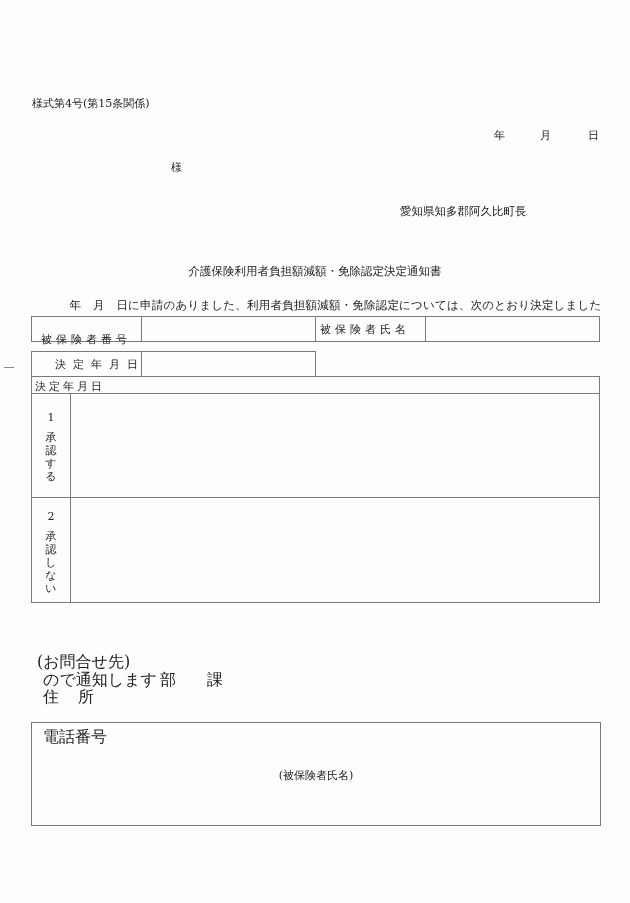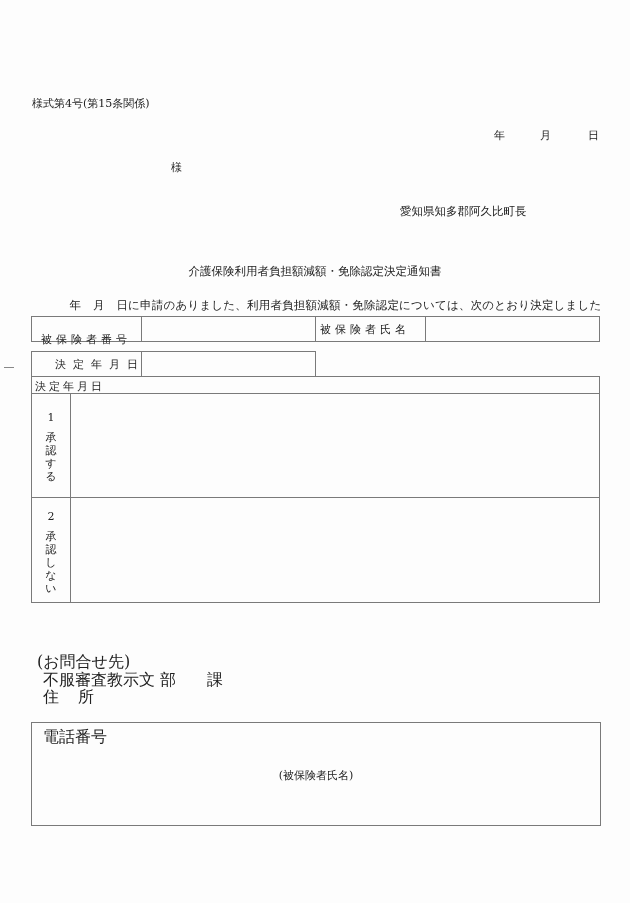--- a/index.html
+++ b/index.html
@@ -96,21 +96,21 @@
       <div>し</div>
       <div>な</div>
       <div>い</div>
     </div>
     <div class="abs" style="left:72px;top:499px;width:526px;height:102px;"></div>
   </div>
 </div>
 
 <div>
   <div class="abs contact" style="left:37px;top:631px;">(お問合せ先)</div>
-  <div class="abs contact" style="left:43px;top:649px;">不服審査教示文</div>
+  <div class="abs contact" style="left:43px;top:649px;">ので通知します</div>
   <div class="abs contact" style="left:160px;top:649px;">部</div>
   <div class="abs contact" style="left:207px;top:649px;">課</div>
   <div class="abs contact" style="left:43px;top:666px;">住</div>
   <div class="abs contact" style="left:78px;top:666px;">所</div>
   <div class="abs contact" style="left:43px;top:706px;">電話番号</div>
 </div>
 
 <div class="appeal-box">
   <div class="appeal-text">(被保険者氏名)</div>
 </div>

